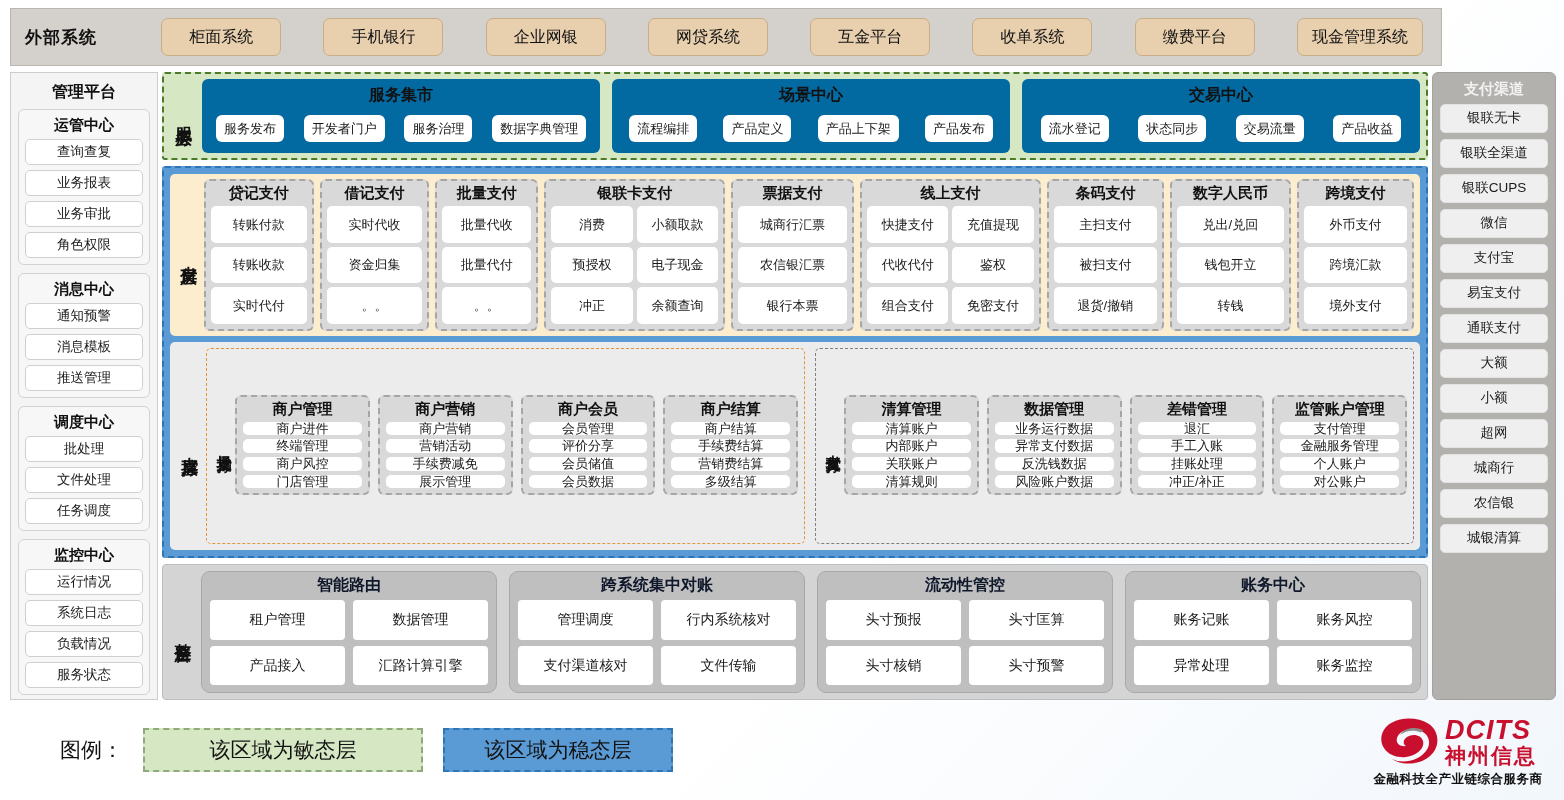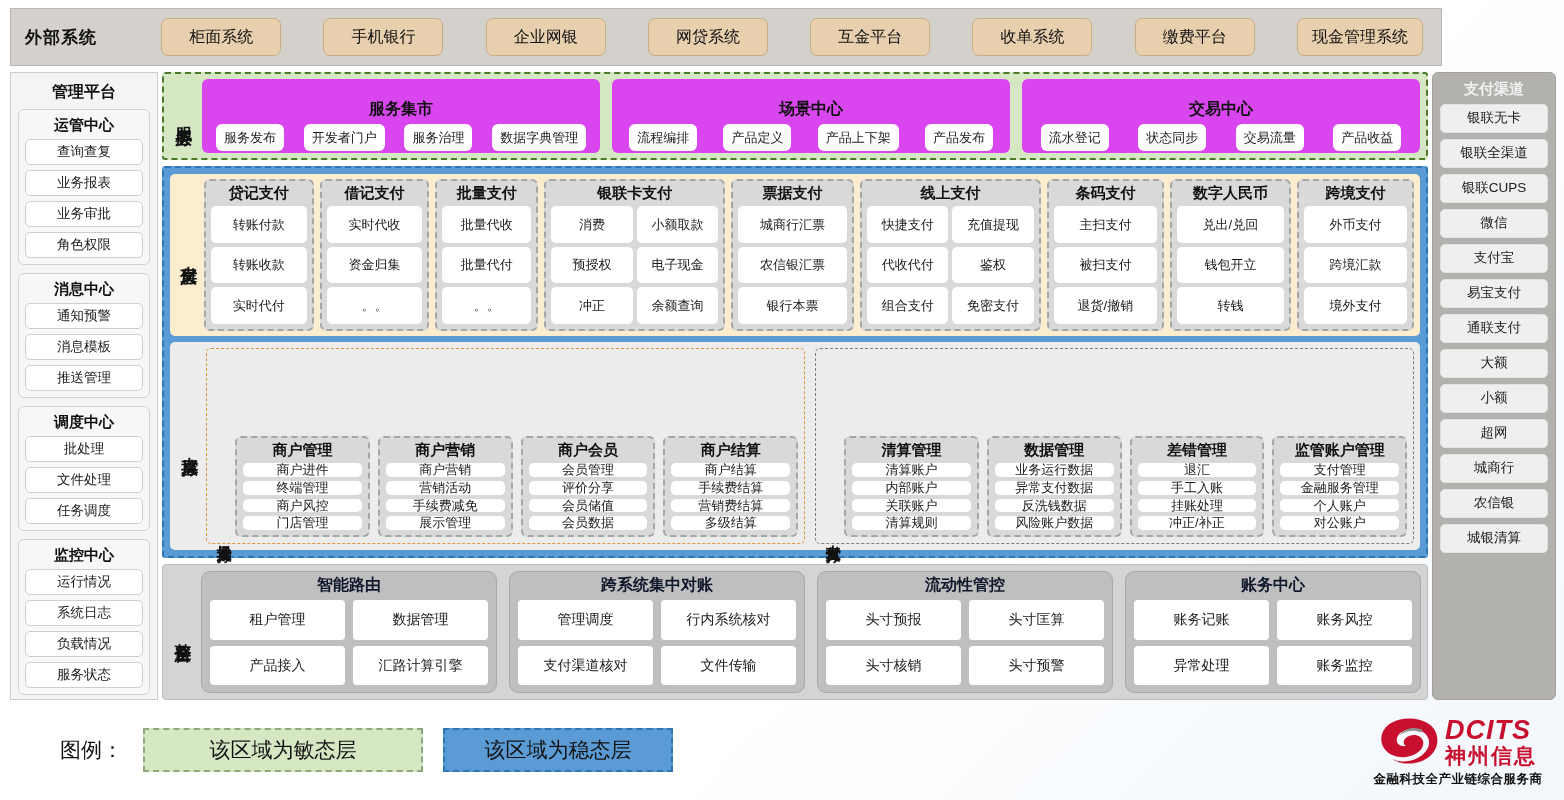--- a/index.html
+++ b/index.html
@@ -109,22 +109,22 @@
 
   
   #servicelayer {
     height:88px;
     background:#d6e7c4; border:2px dashed #4a7a2a; border-radius:3px;
     display:flex; align-items:stretch; padding:5px 6px; gap:6px;
   }
   #servicelayer > .layerlabel { width:26px; }
   #servicelayer .groups { flex:1; display:flex; gap:12px; }
   .sgroup {
-    flex:1; background:#d946ef; border-radius:6px;
-    padding:20px 8px 6px; display:flex; flex-direction:column;
+    flex:1; background:#0369a1; border-radius:6px;
+    padding:6px 8px 6px; display:flex; flex-direction:column;
   }
   .sgroup .gtitle { font-weight:bold; font-size:16px; text-align:center; color:#111; padding-bottom:4px; }
   .sgroup .items { flex:1; display:flex; align-items:center; justify-content:space-around; gap:8px; }
   .sgroup .chip { height:27px; font-size:13px; padding:0 8px; border:none; border-radius:6px; }
 
   
   #bluebox {
     margin-top:6px;
     background:#5b9bd5; border:2px dashed #2e75b6; border-radius:3px;
     padding:6px; display:flex; flex-direction:column; gap:6px;
@@ -152,21 +152,21 @@
   
   #supportlayer {
     background:#ececec; border-radius:5px;
     height:208px;
     display:flex; align-items:stretch; padding:6px; gap:4px;
   }
   #supportlayer > .layerlabel { width:26px; }
   #supportlayer .halves { flex:1; display:flex; gap:10px; }
   .halfbox {
     flex:1; border-radius:5px; padding:4px 6px 6px;
-    display:flex; align-items:flex-end; gap:0;
+    display:flex; align-items:center; gap:0;
   }
   .halfbox.scene { border:1.5px dashed #e0953c; }
   .halfbox.paysup { border:1.5px dashed #7f7f7f; }
   .halfbox > .layerlabel { width:22px; }
   .halfbox .cols { flex:1; display:flex; gap:8px; }
   .ugroup {
     flex:1; background:#d9d9d9; border:2px dashed #a6a6a6; border-radius:6px;
     padding:2px 6px 5px; display:flex; flex-direction:column;
   }
   .ugroup .gtitle { font-weight:bold; font-size:15px; text-align:center; color:#111; padding:1px 0 3px; }

